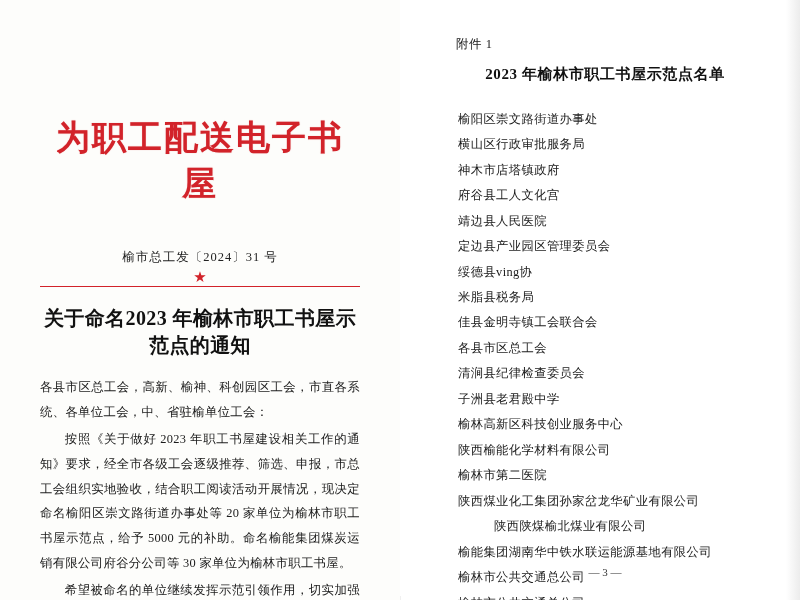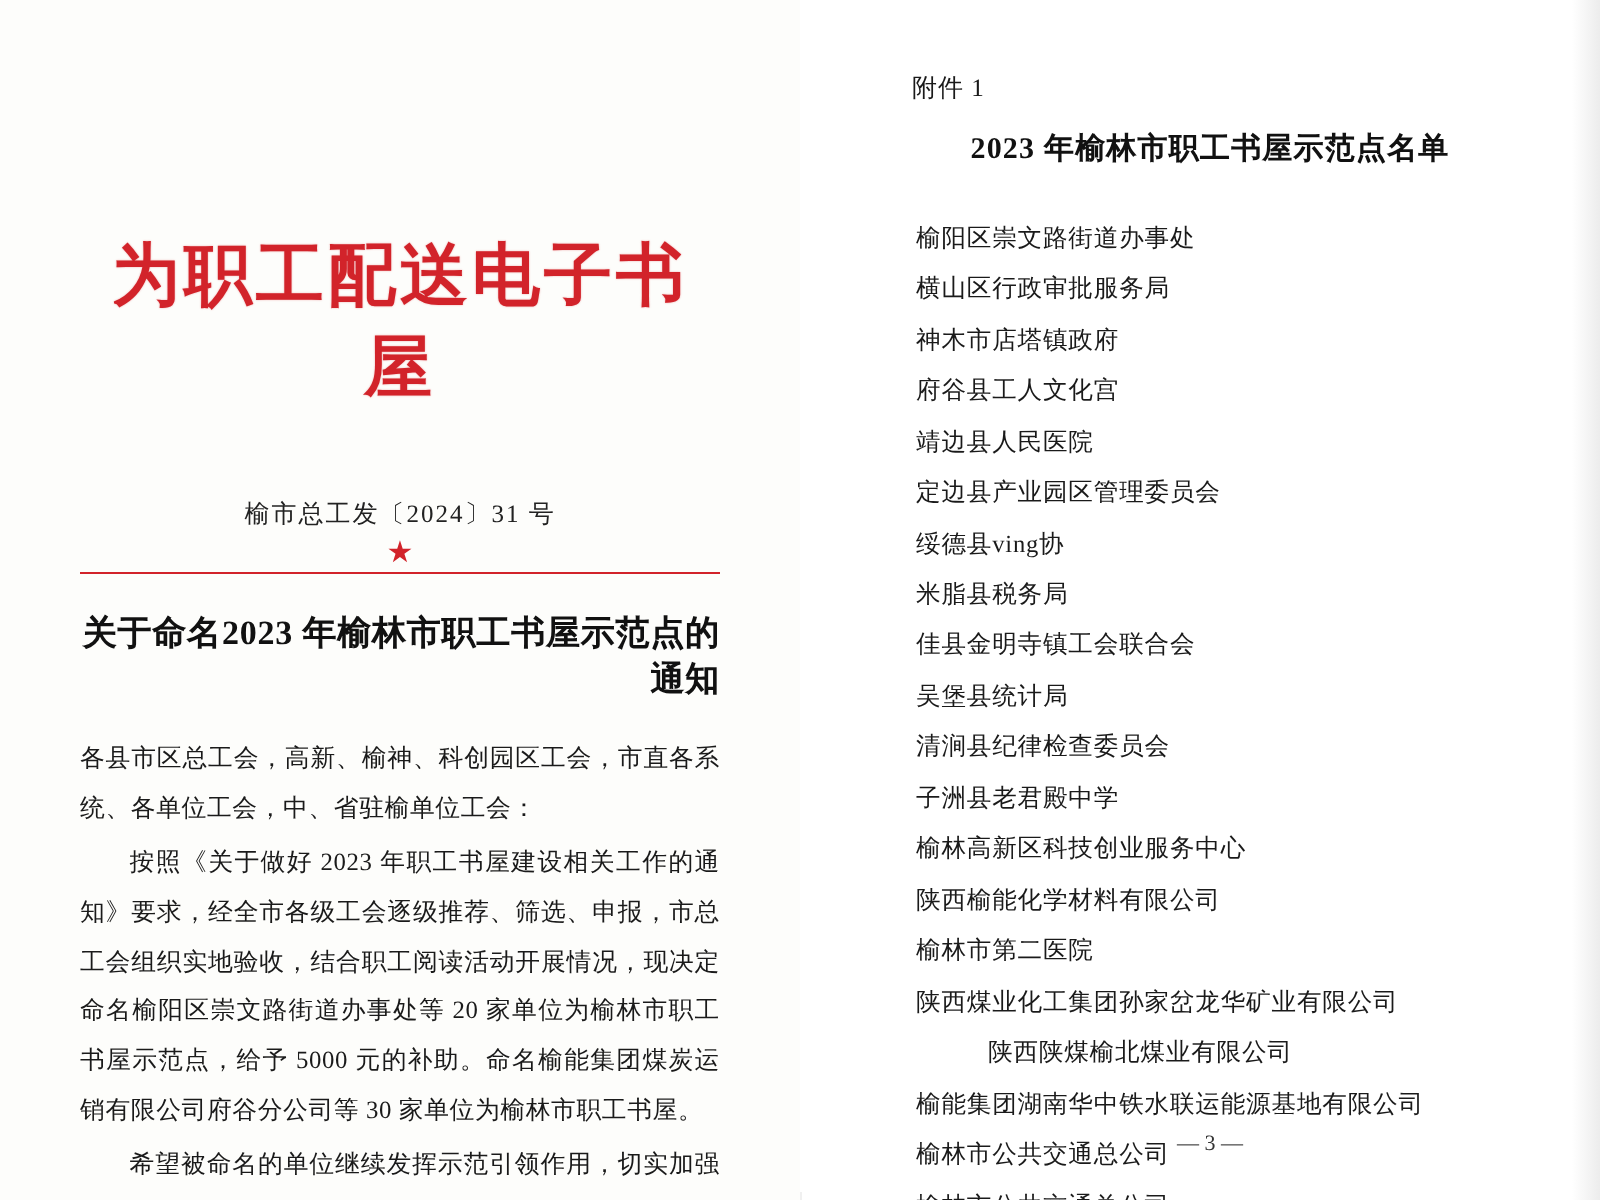--- a/index.html
+++ b/index.html
@@ -58,22 +58,22 @@
     margin-top: 6px;
     line-height: 10px;
   }
   .red-rule {
     width: 100%;
     height: 1.4px;
     background: #d2232a;
     margin-top: 4px;
   }
   .doc-subject {
-    text-align: right;
-    font-size: 17px;
+    text-align: center;
+    font-size: 20px;
     font-weight: bold;
     color: #111;
     margin-top: 18px;
     letter-spacing: 0.4px;
   }
   .doc-body {
     margin-top: 16px;
     font-size: 12.4px;
     color: #1a1a1a;
     line-height: 2.0;
@@ -192,21 +192,21 @@
       <ul class="list-items">
           <li class="li-wrap">榆阳区崇文路街道办事处</li>
           <li class="li-wrap">横山区行政审批服务局</li>
           <li class="li-wrap">神木市店塔镇政府</li>
           <li class="li-wrap">府谷县工人文化宫</li>
           <li class="li-wrap">靖边县人民医院</li>
           <li class="li-wrap">定边县产业园区管理委员会</li>
           <li class="li-wrap">绥德县ving协</li>
           <li class="li-wrap">米脂县税务局</li>
           <li class="li-wrap">佳县金明寺镇工会联合会</li>
-          <li class="li-wrap">吴堡县统计局</li>
+          <li class="li-wrap">各县市区总工会</li>
           <li class="li-wrap">清涧县纪律检查委员会</li>
           <li class="li-wrap">子洲县老君殿中学</li>
           <li class="li-wrap">榆林高新区科技创业服务中心</li>
           <li class="li-wrap">陕西榆能化学材料有限公司</li>
           <li class="li-wrap">榆林市第二医院</li>
           <li class="li-wrap">陕西煤业化工集团孙家岔龙华矿业有限公司</li>
           <li class="li-wrap"><span class="highlight" style="border-color: rgb(224, 48, 48); margin-left: 36px;">陕西陕煤榆北煤业有限公司</span></li>
           <li class="li-wrap">榆能集团湖南华中铁水联运能源基地有限公司</li>
           <li class="li-wrap">榆林市公共交通总公司</li>
           <li class="li-wrap">榆林市公共交通总公司</li>

